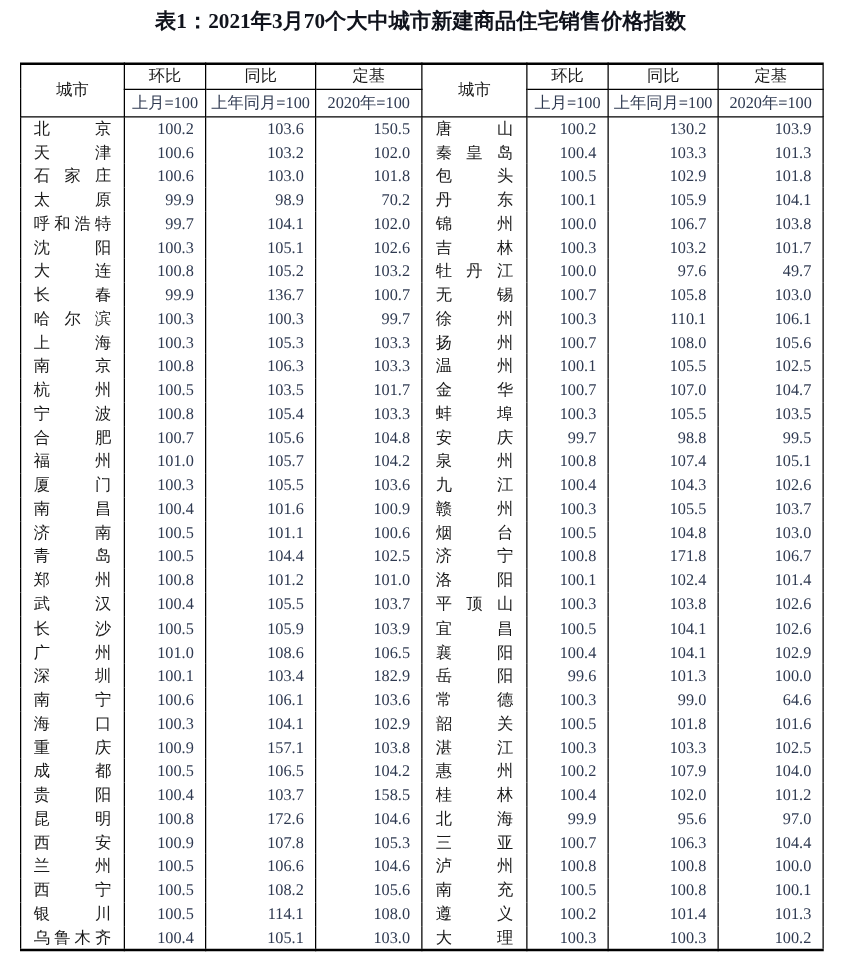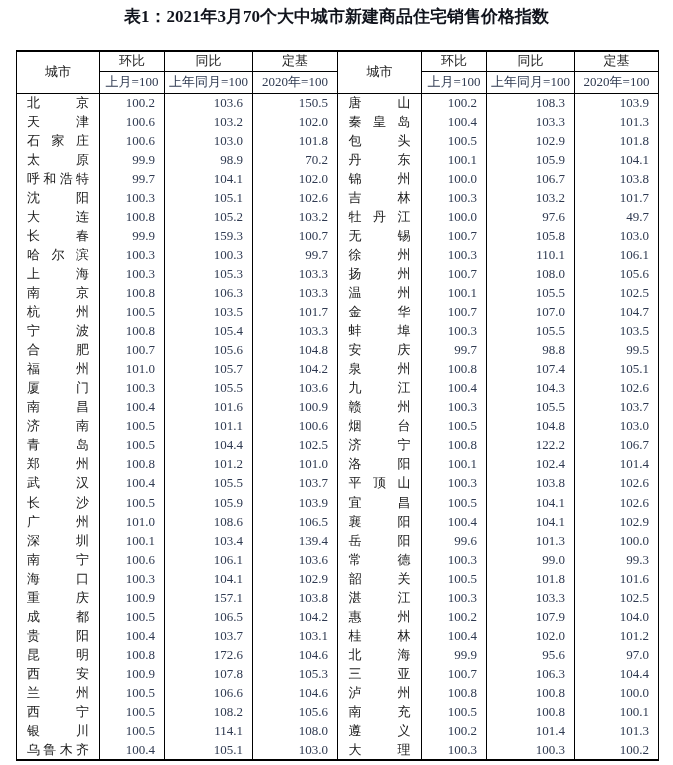--- a/index.html
+++ b/index.html
@@ -109,21 +109,21 @@
     </tr>
   </thead>
   <tbody>
       <tr>
         <td class="city-cell"><span class="city-name">北京</span></td>
         <td class="num-cell">100.2</td>
         <td class="num-cell">103.6</td>
         <td class="num-cell">150.5</td>
         <td class="city-cell"><span class="city-name">唐山</span></td>
         <td class="num-cell">100.2</td>
-        <td class="num-cell">108.3</td>
+        <td class="num-cell">130.2</td>
         <td class="num-cell">103.9</td>
       </tr>
       <tr>
         <td class="city-cell"><span class="city-name">天津</span></td>
         <td class="num-cell">100.6</td>
         <td class="num-cell">103.2</td>
         <td class="num-cell">102.0</td>
         <td class="city-cell"><span class="city-name">秦皇岛</span></td>
         <td class="num-cell">100.4</td>
         <td class="num-cell">103.3</td>
@@ -175,21 +175,21 @@
         <td class="num-cell">105.2</td>
         <td class="num-cell">103.2</td>
         <td class="city-cell"><span class="city-name">牡丹江</span></td>
         <td class="num-cell">100.0</td>
         <td class="num-cell">97.6</td>
         <td class="num-cell">49.7</td>
       </tr>
       <tr>
         <td class="city-cell"><span class="city-name">长春</span></td>
         <td class="num-cell">99.9</td>
-        <td class="num-cell">159.3</td>
+        <td class="num-cell">136.7</td>
         <td class="num-cell">100.7</td>
         <td class="city-cell"><span class="city-name">无锡</span></td>
         <td class="num-cell">100.7</td>
         <td class="num-cell">105.8</td>
         <td class="num-cell">103.0</td>
       </tr>
       <tr>
         <td class="city-cell"><span class="city-name">哈尔滨</span></td>
         <td class="num-cell">100.3</td>
         <td class="num-cell">100.3</td>
@@ -289,21 +289,21 @@
         <td class="num-cell">104.8</td>
         <td class="num-cell">103.0</td>
       </tr>
       <tr>
         <td class="city-cell"><span class="city-name">青岛</span></td>
         <td class="num-cell">100.5</td>
         <td class="num-cell">104.4</td>
         <td class="num-cell">102.5</td>
         <td class="city-cell"><span class="city-name">济宁</span></td>
         <td class="num-cell">100.8</td>
-        <td class="num-cell">122.2</td>
+        <td class="num-cell">171.8</td>
         <td class="num-cell">106.7</td>
       </tr>
       <tr>
         <td class="city-cell"><span class="city-name">郑州</span></td>
         <td class="num-cell">100.8</td>
         <td class="num-cell">101.2</td>
         <td class="num-cell">101.0</td>
         <td class="city-cell"><span class="city-name">洛阳</span></td>
         <td class="num-cell">100.1</td>
         <td class="num-cell">102.4</td>
@@ -336,35 +336,35 @@
         <td class="num-cell">106.5</td>
         <td class="city-cell"><span class="city-name">襄阳</span></td>
         <td class="num-cell">100.4</td>
         <td class="num-cell">104.1</td>
         <td class="num-cell">102.9</td>
       </tr>
       <tr>
         <td class="city-cell"><span class="city-name">深圳</span></td>
         <td class="num-cell">100.1</td>
         <td class="num-cell">103.4</td>
-        <td class="num-cell">139.4</td>
+        <td class="num-cell">182.9</td>
         <td class="city-cell"><span class="city-name">岳阳</span></td>
         <td class="num-cell">99.6</td>
         <td class="num-cell">101.3</td>
         <td class="num-cell">100.0</td>
       </tr>
       <tr>
         <td class="city-cell"><span class="city-name">南宁</span></td>
         <td class="num-cell">100.6</td>
         <td class="num-cell">106.1</td>
         <td class="num-cell">103.6</td>
         <td class="city-cell"><span class="city-name">常德</span></td>
         <td class="num-cell">100.3</td>
         <td class="num-cell">99.0</td>
-        <td class="num-cell">99.3</td>
+        <td class="num-cell">64.6</td>
       </tr>
       <tr>
         <td class="city-cell"><span class="city-name">海口</span></td>
         <td class="num-cell">100.3</td>
         <td class="num-cell">104.1</td>
         <td class="num-cell">102.9</td>
         <td class="city-cell"><span class="city-name">韶关</span></td>
         <td class="num-cell">100.5</td>
         <td class="num-cell">101.8</td>
         <td class="num-cell">101.6</td>
@@ -386,21 +386,21 @@
         <td class="num-cell">104.2</td>
         <td class="city-cell"><span class="city-name">惠州</span></td>
         <td class="num-cell">100.2</td>
         <td class="num-cell">107.9</td>
         <td class="num-cell">104.0</td>
       </tr>
       <tr>
         <td class="city-cell"><span class="city-name">贵阳</span></td>
         <td class="num-cell">100.4</td>
         <td class="num-cell">103.7</td>
-        <td class="num-cell">103.1</td>
+        <td class="num-cell">158.5</td>
         <td class="city-cell"><span class="city-name">桂林</span></td>
         <td class="num-cell">100.4</td>
         <td class="num-cell">102.0</td>
         <td class="num-cell">101.2</td>
       </tr>
       <tr>
         <td class="city-cell"><span class="city-name">昆明</span></td>
         <td class="num-cell">100.8</td>
         <td class="num-cell">172.6</td>
         <td class="num-cell">104.6</td>

